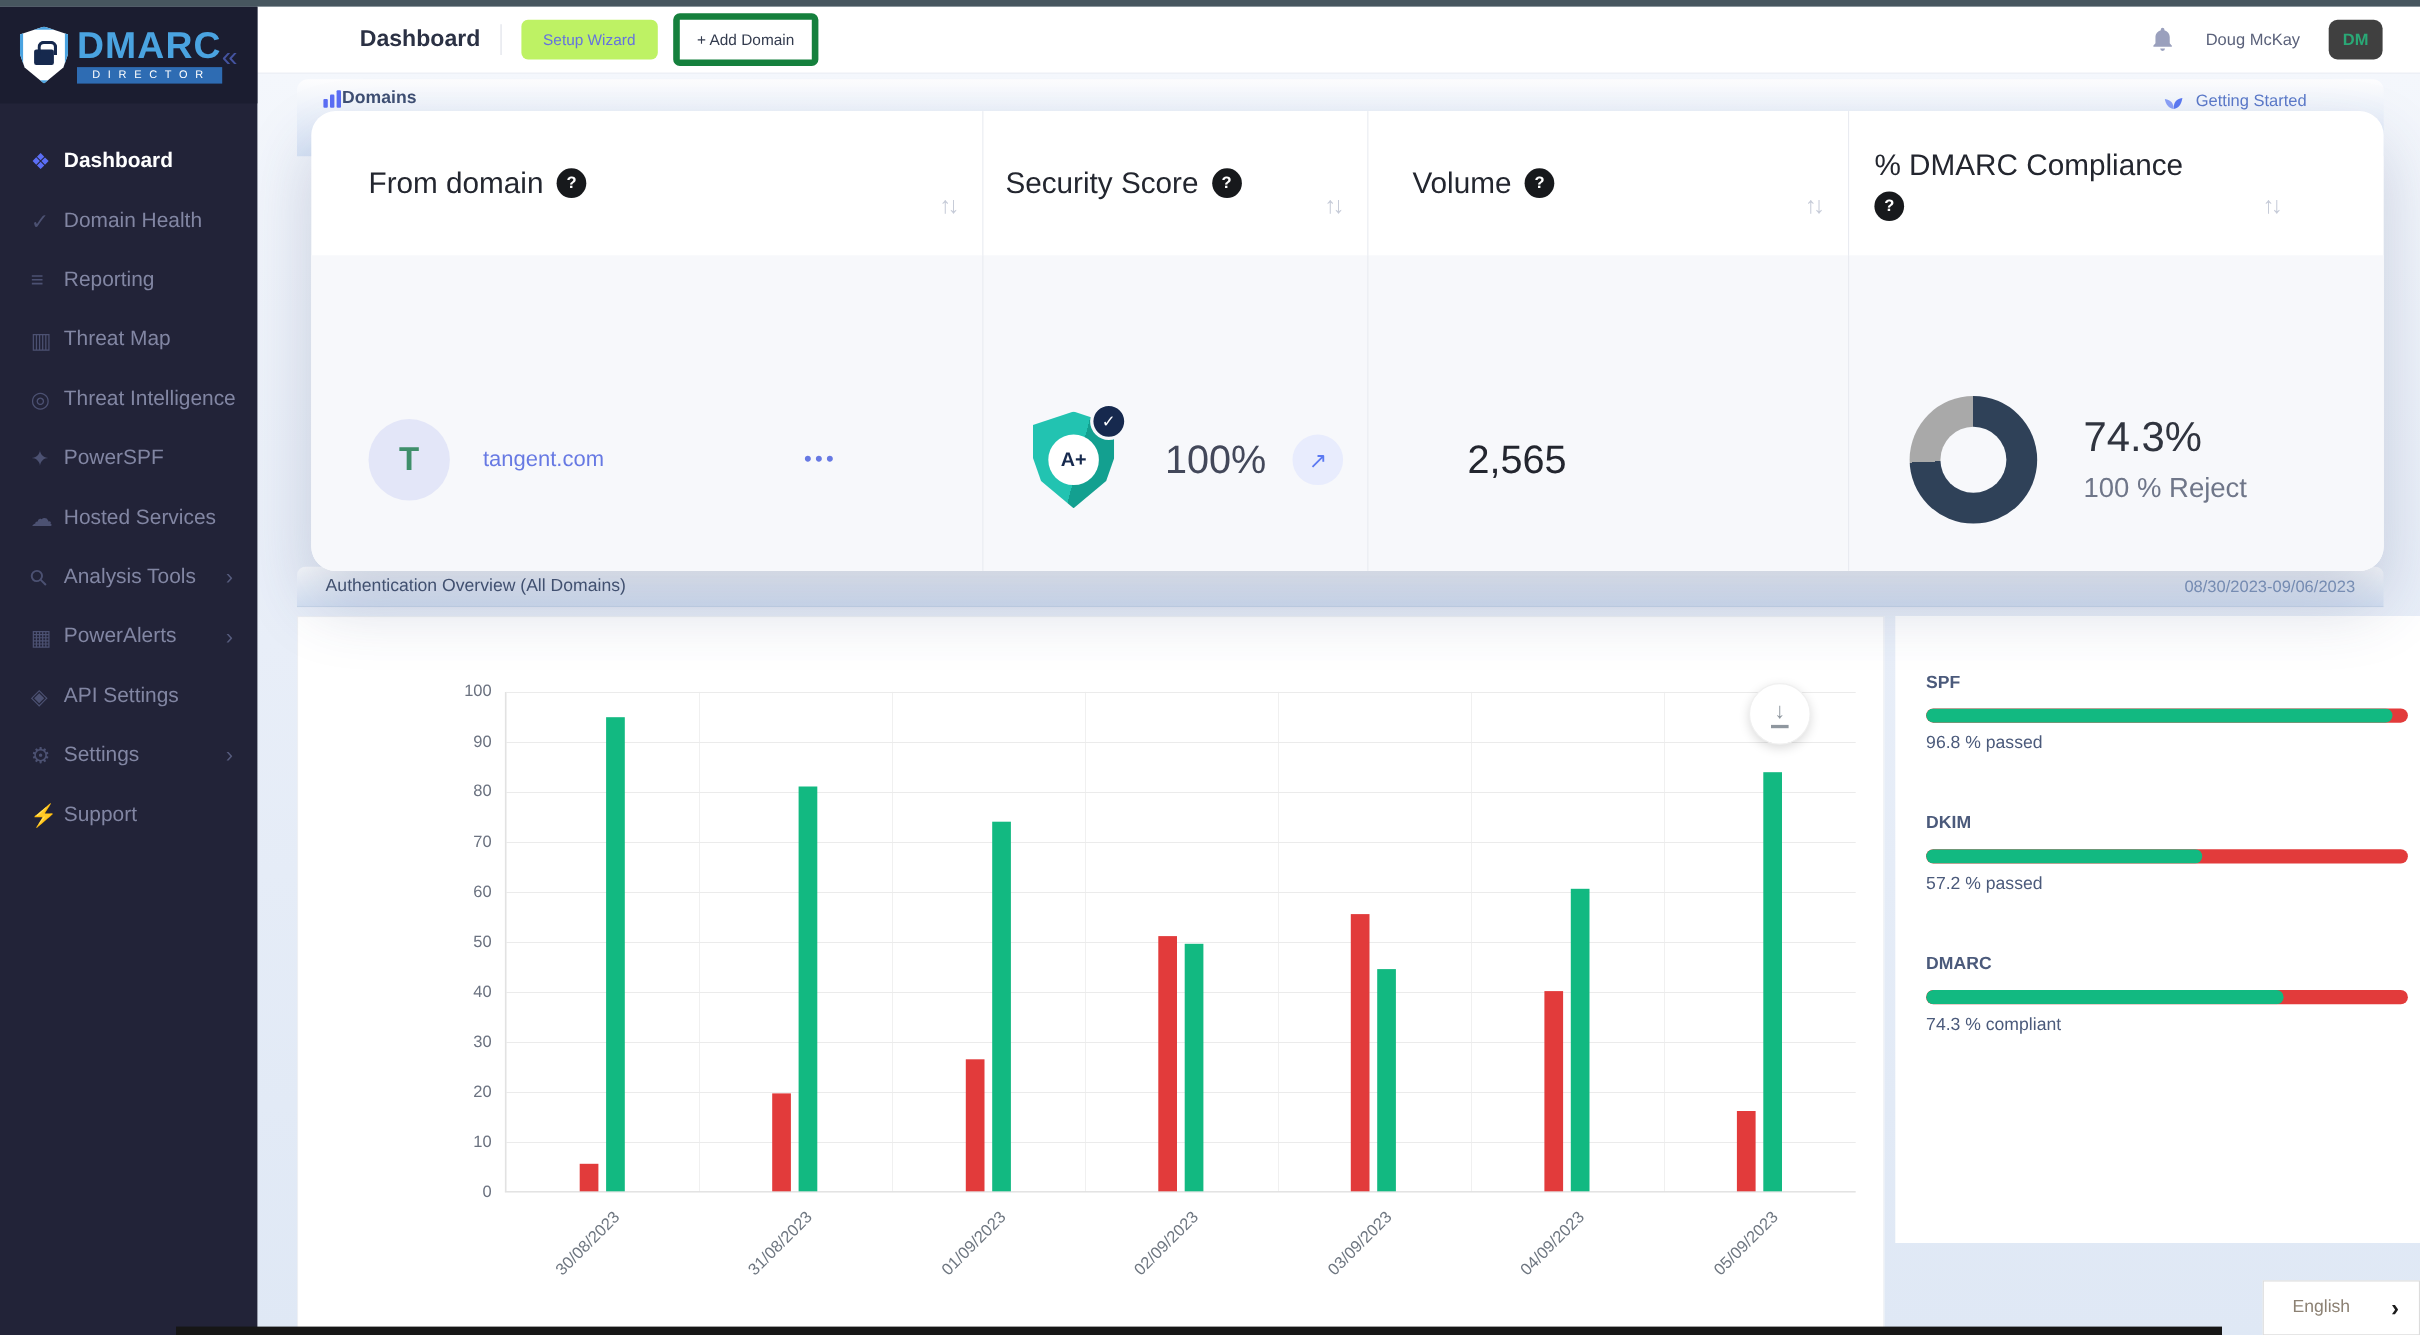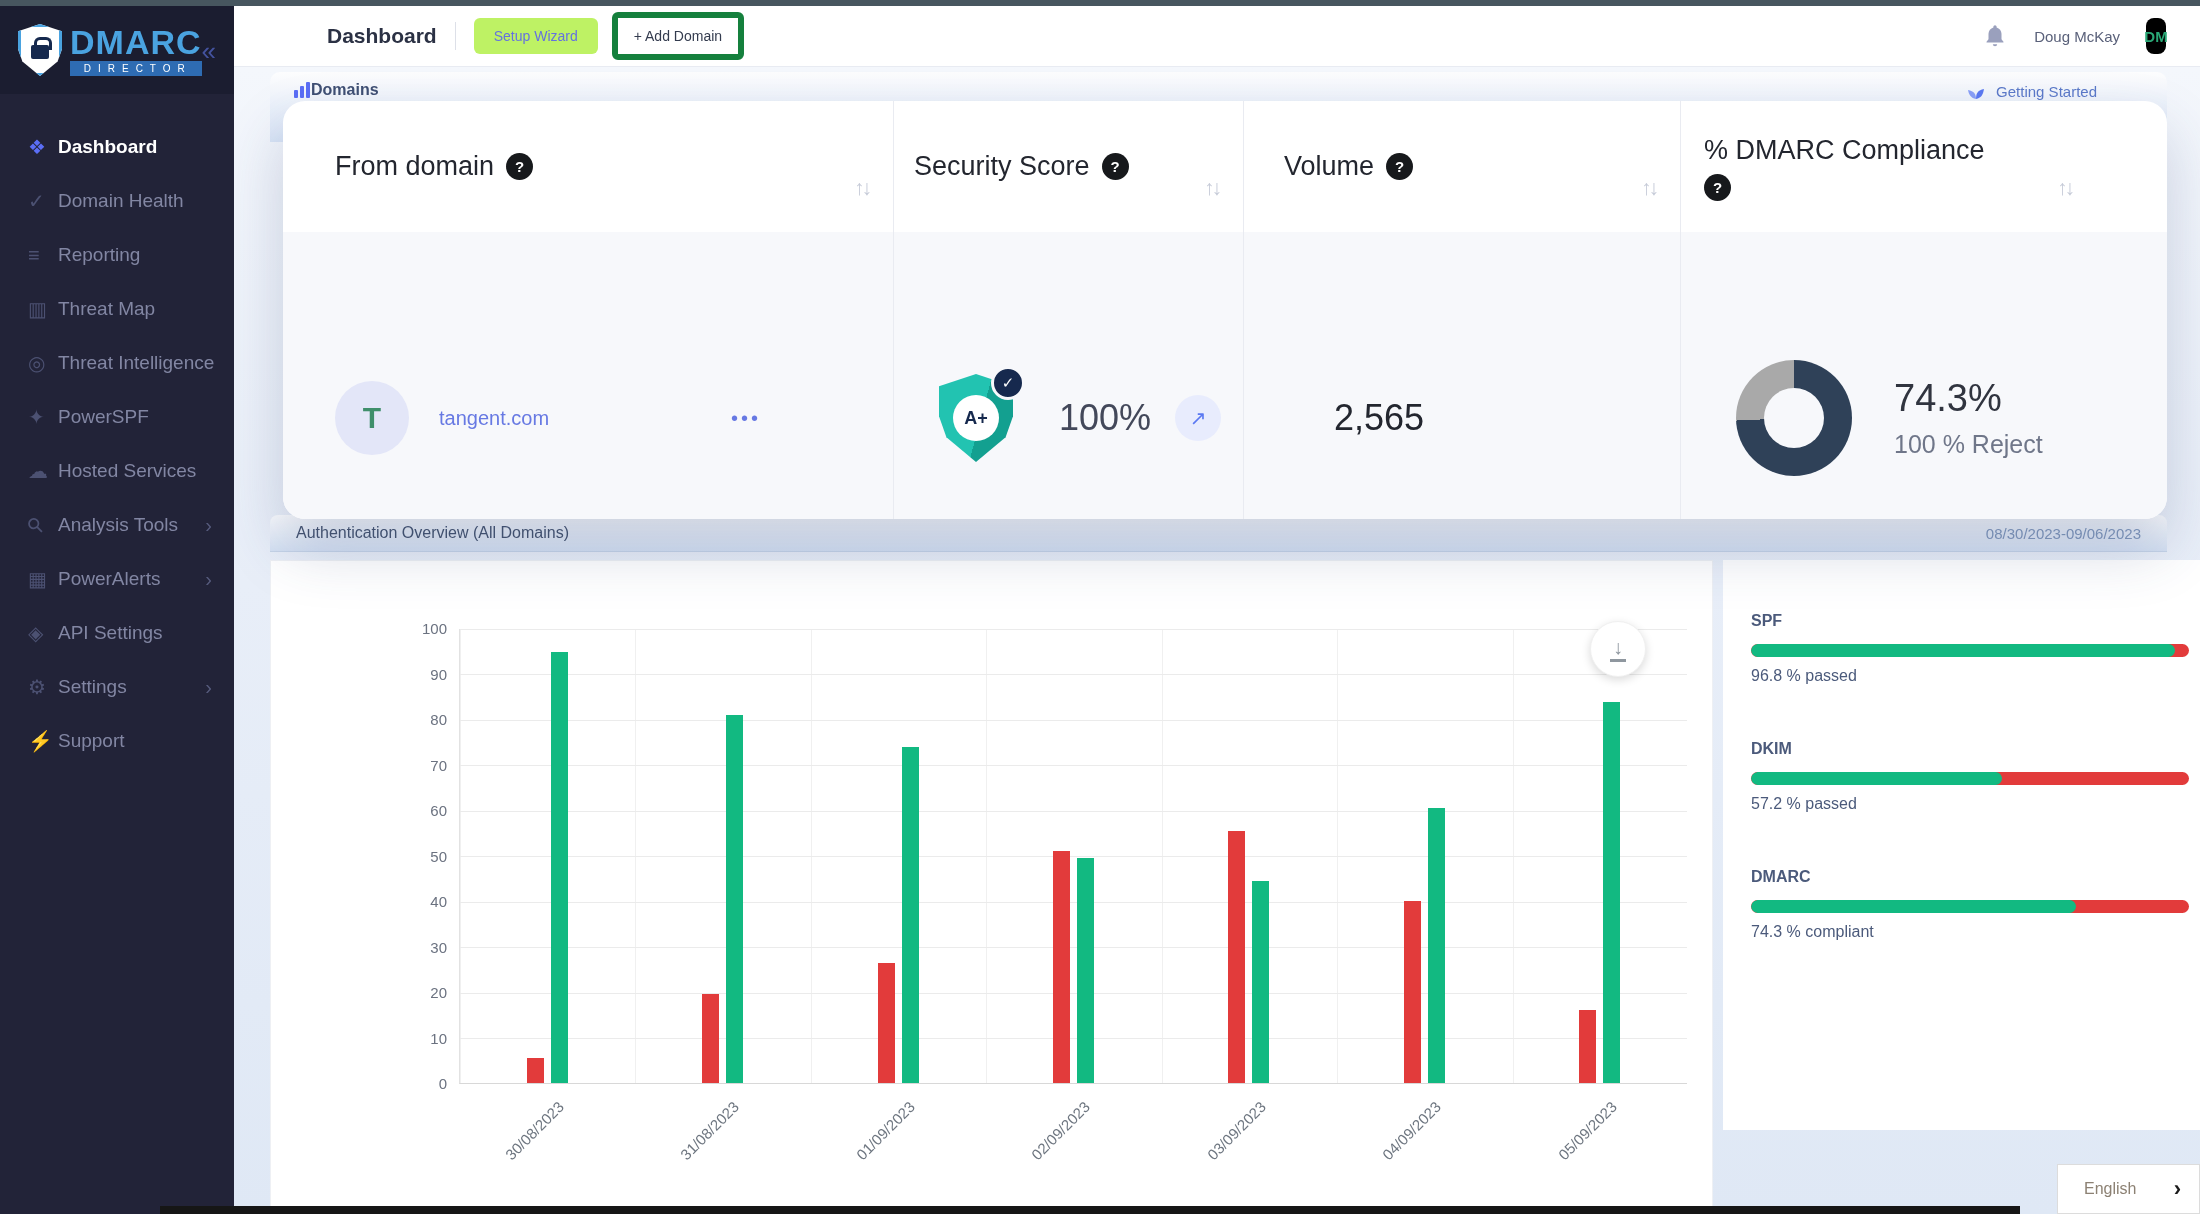--- a/index.html
+++ b/index.html
@@ -36,21 +36,21 @@
     border-bottom:1px solid #e8ebf2; display:flex; align-items:center; padding:0 34px 0 93px; z-index:14; }
   .page-title { font-size:21px; font-weight:600; color:#2b3144; }
   .tb-divider { width:1px; height:28px; background:#dde0e8; margin:0 18px; }
   .btn-wizard { background:#bef264; color:#6472df; border:none; border-radius:6px;
     padding:10px 20px; font-size:14px; font-family:inherit; cursor:pointer; }
   .btn-add { margin-left:14px; background:#fff; color:#333b4e; border:6px solid #15803d;
     border-radius:6px; padding:10px 16px; font-size:14px; font-family:inherit; cursor:pointer; }
   .tb-right { margin-left:auto; display:flex; align-items:center; gap:26px; }
   .bell { width:26px; height:26px; }
   .user-name { font-size:15px; color:#5a617a; }
-  .avatar { width:20px; height:36px; background:#000000; color:#2aa876; border-radius:8px;
+  .avatar { width:49px; height:36px; background:#404040; color:#2aa876; border-radius:8px;
     display:flex; align-items:center; justify-content:center; font-size:15px; font-weight:bold; }
   
   .main-bg { left:234px; top:67px; width:1966px; height:1147px;
     background:linear-gradient(180deg,#f4f7fc 0%,#e8eef8 45%,#dfe8f5 100%); }
   
   .domains-bar { left:270px; top:72px; width:1897px; height:70px; border-radius:10px 10px 0 0;
     background:linear-gradient(180deg,#fdfdfe,#d8e4f6); z-index:2; }
   .sec-left { position:absolute; left:24px; top:9px; display:flex; align-items:center; gap:1px; }
   .sec-label { font-size:16px; font-weight:600; color:#3f4f73; }
   .bars-icon { display:flex; align-items:flex-end; gap:2px; height:16px; }

